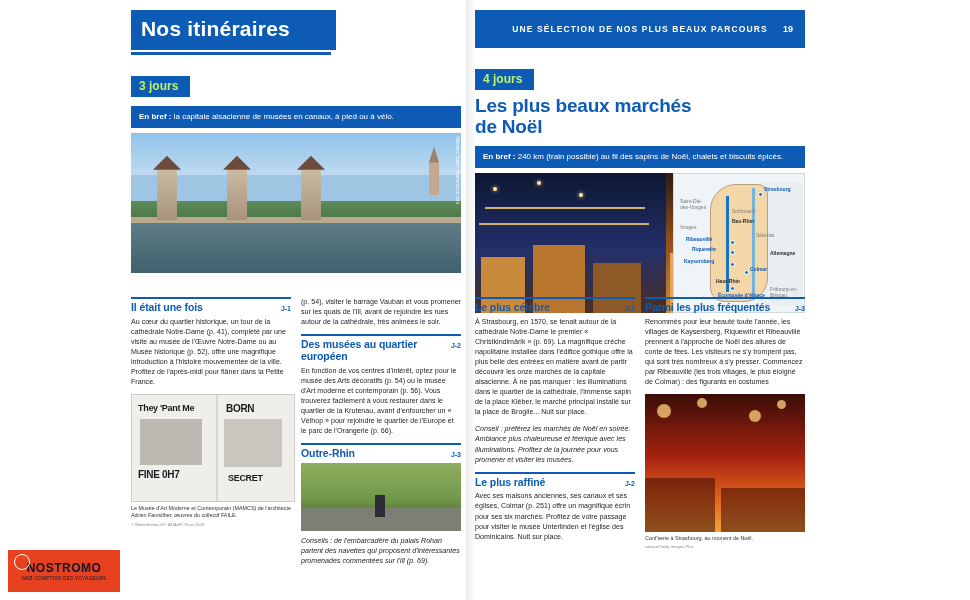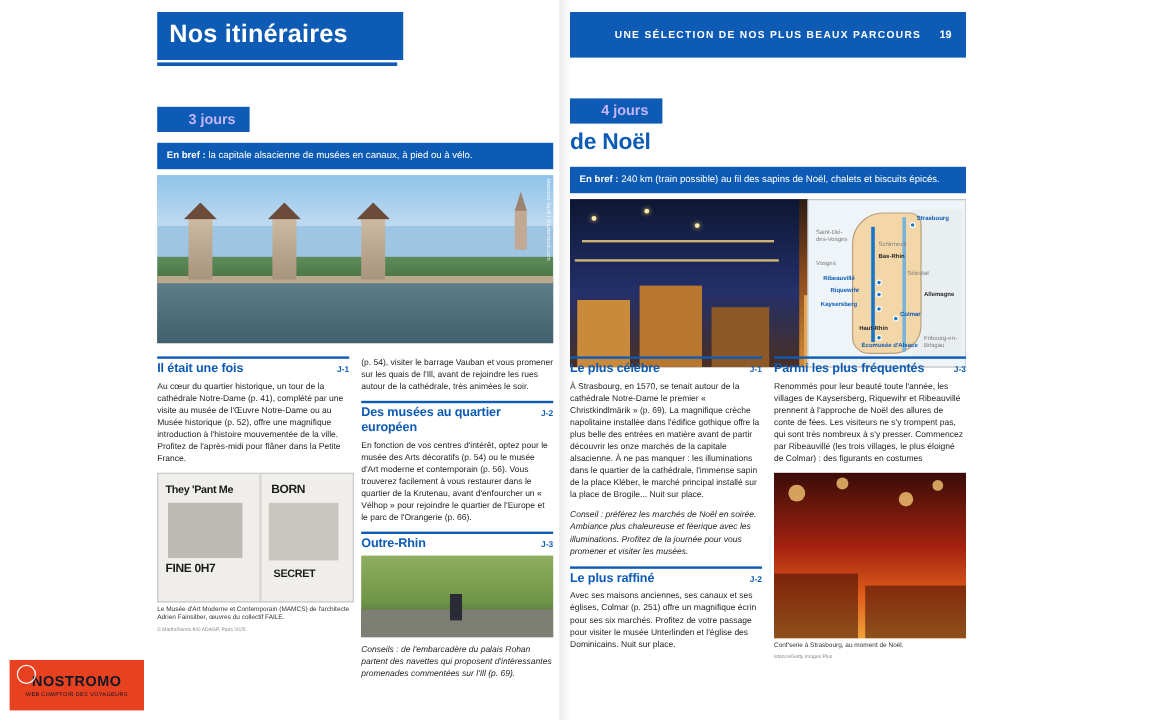--- a/index.html
+++ b/index.html
@@ -62,25 +62,25 @@
   .right-header .rh-page {
     position: absolute;
     right: 12px;
     font-size: 9px;
     font-weight: bold;
   }
 
   .days-badge {
     display: inline-block;
     background: #0d5bb5;
-    color: #c4b5fd;
+    color: #bef264;
     font-size: 12px;
     font-weight: bold;
-    padding: 3px 12px 4px 26px;
-    margin-top: 34px;
+    padding: 3px 12px 4px 8px;
+    margin-top: 21px;
   }
   .route-title {
     color: #0d5bb5;
     font-size: 19px;
     font-weight: bold;
     line-height: 1.08;
     margin-top: 6px;
     letter-spacing: -.2px;
   }
 
@@ -397,20 +397,21 @@
   <div class="right-page">
 
     <div class="right-header">
       <div class="rh-text">UNE SÉLECTION DE NOS PLUS BEAUX PARCOURS</div>
       <div class="rh-page">19</div>
     </div>
 
     <div class="days-badge">4 jours</div>
 
     <div class="route-title">
+      <div>Les plus beaux marchés</div>
       <div>de Noël</div>
     </div>
 
     <div class="enbref">
       <b>En bref :</b><span> 240 km (train possible) au fil des sapins de Noël, chalets et biscuits épicés.</span>
     </div>
 
     <div class="hero hero-noel">
       <div class="noel-left">
         <div class="star" style="left:18px;top:14px;"></div>

